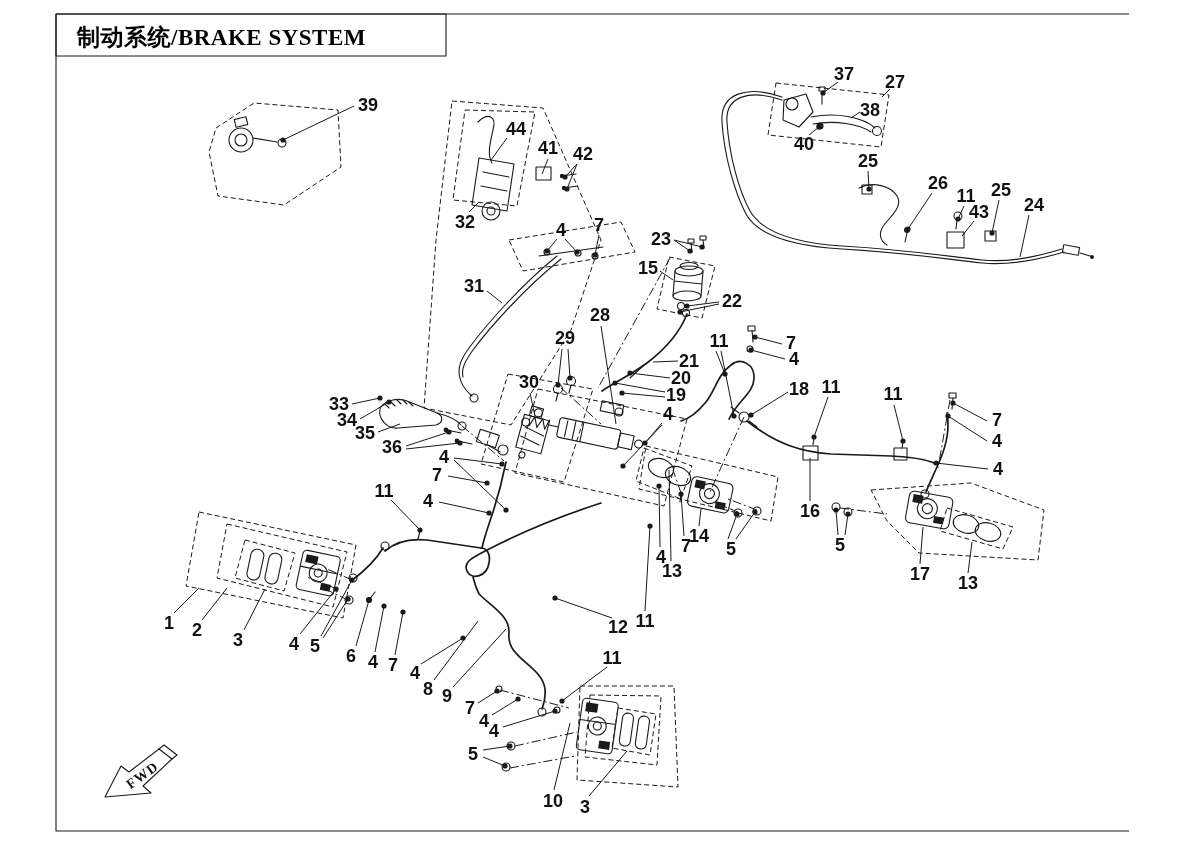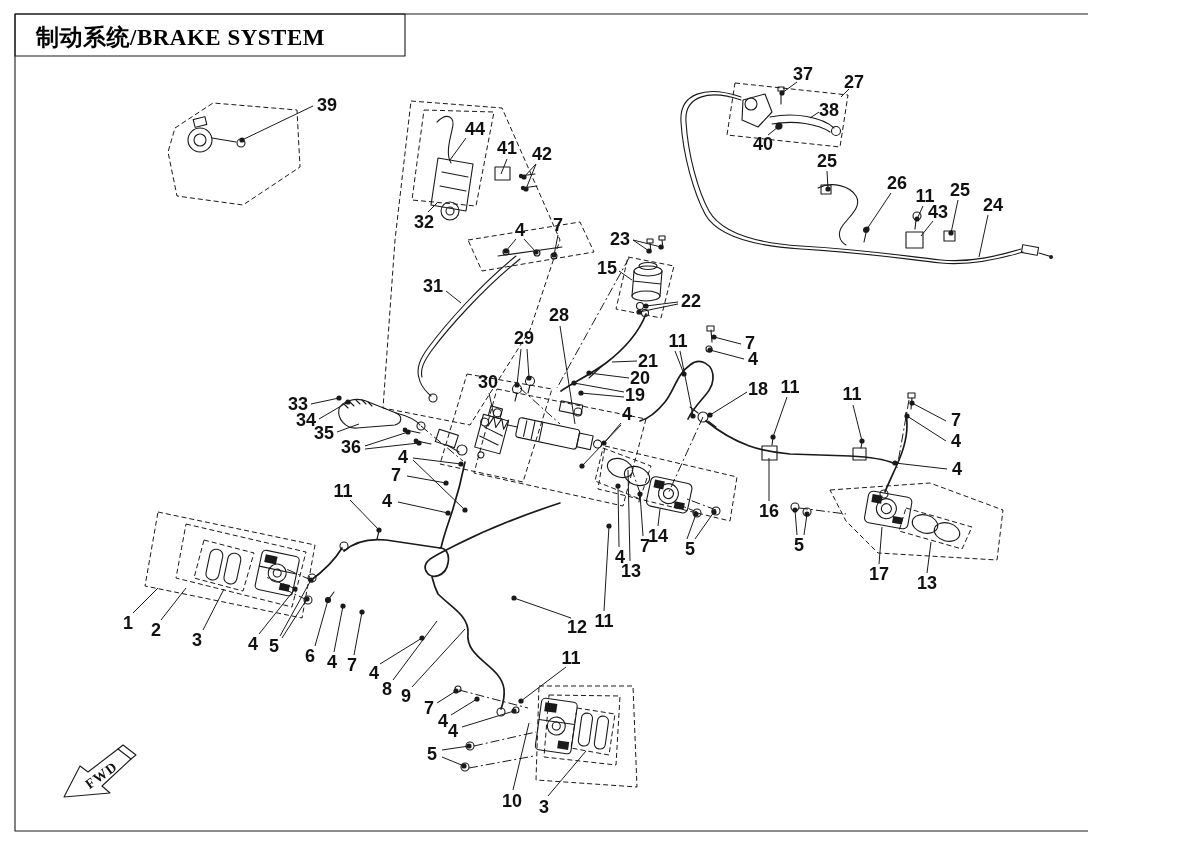--- a/index.html
+++ b/index.html
@@ -1,17 +1,17 @@
 <!DOCTYPE html>
 <html><head>
 <meta charset="utf-8">
 <style>
   html,body{margin:0;padding:0;background:#fff;}
   #page{position:relative;width:1088px;height:845px;background:#ffffff;overflow:hidden;
-        font-family:"Liberation Sans",sans-serif;}
+        font-family:"Liberation Sans",sans-serif;margin-left:41px;}
   svg{position:absolute;left:0;top:0;}
   .ln{stroke:#1a1a1a;fill:none;stroke-width:1.1;stroke-linecap:round;stroke-linejoin:round;}
   .thk{stroke-width:1.7;}
   .dash{stroke:#1a1a1a;fill:none;stroke-width:1;stroke-dasharray:5 3;}
   .dashdot{stroke:#1a1a1a;fill:none;stroke-width:1;stroke-dasharray:9 3 2 3;}
   .fillb{fill:#1a1a1a;stroke:none;}
   .leader{stroke:#1a1a1a;stroke-width:1;}
   .dot{fill:#1a1a1a;stroke:none;}
   .callout{font:700 18px "Liberation Sans",sans-serif;fill:#111;text-anchor:middle;}
   .title{font:700 23px "Liberation Serif",serif;fill:#000;letter-spacing:.5px;}

